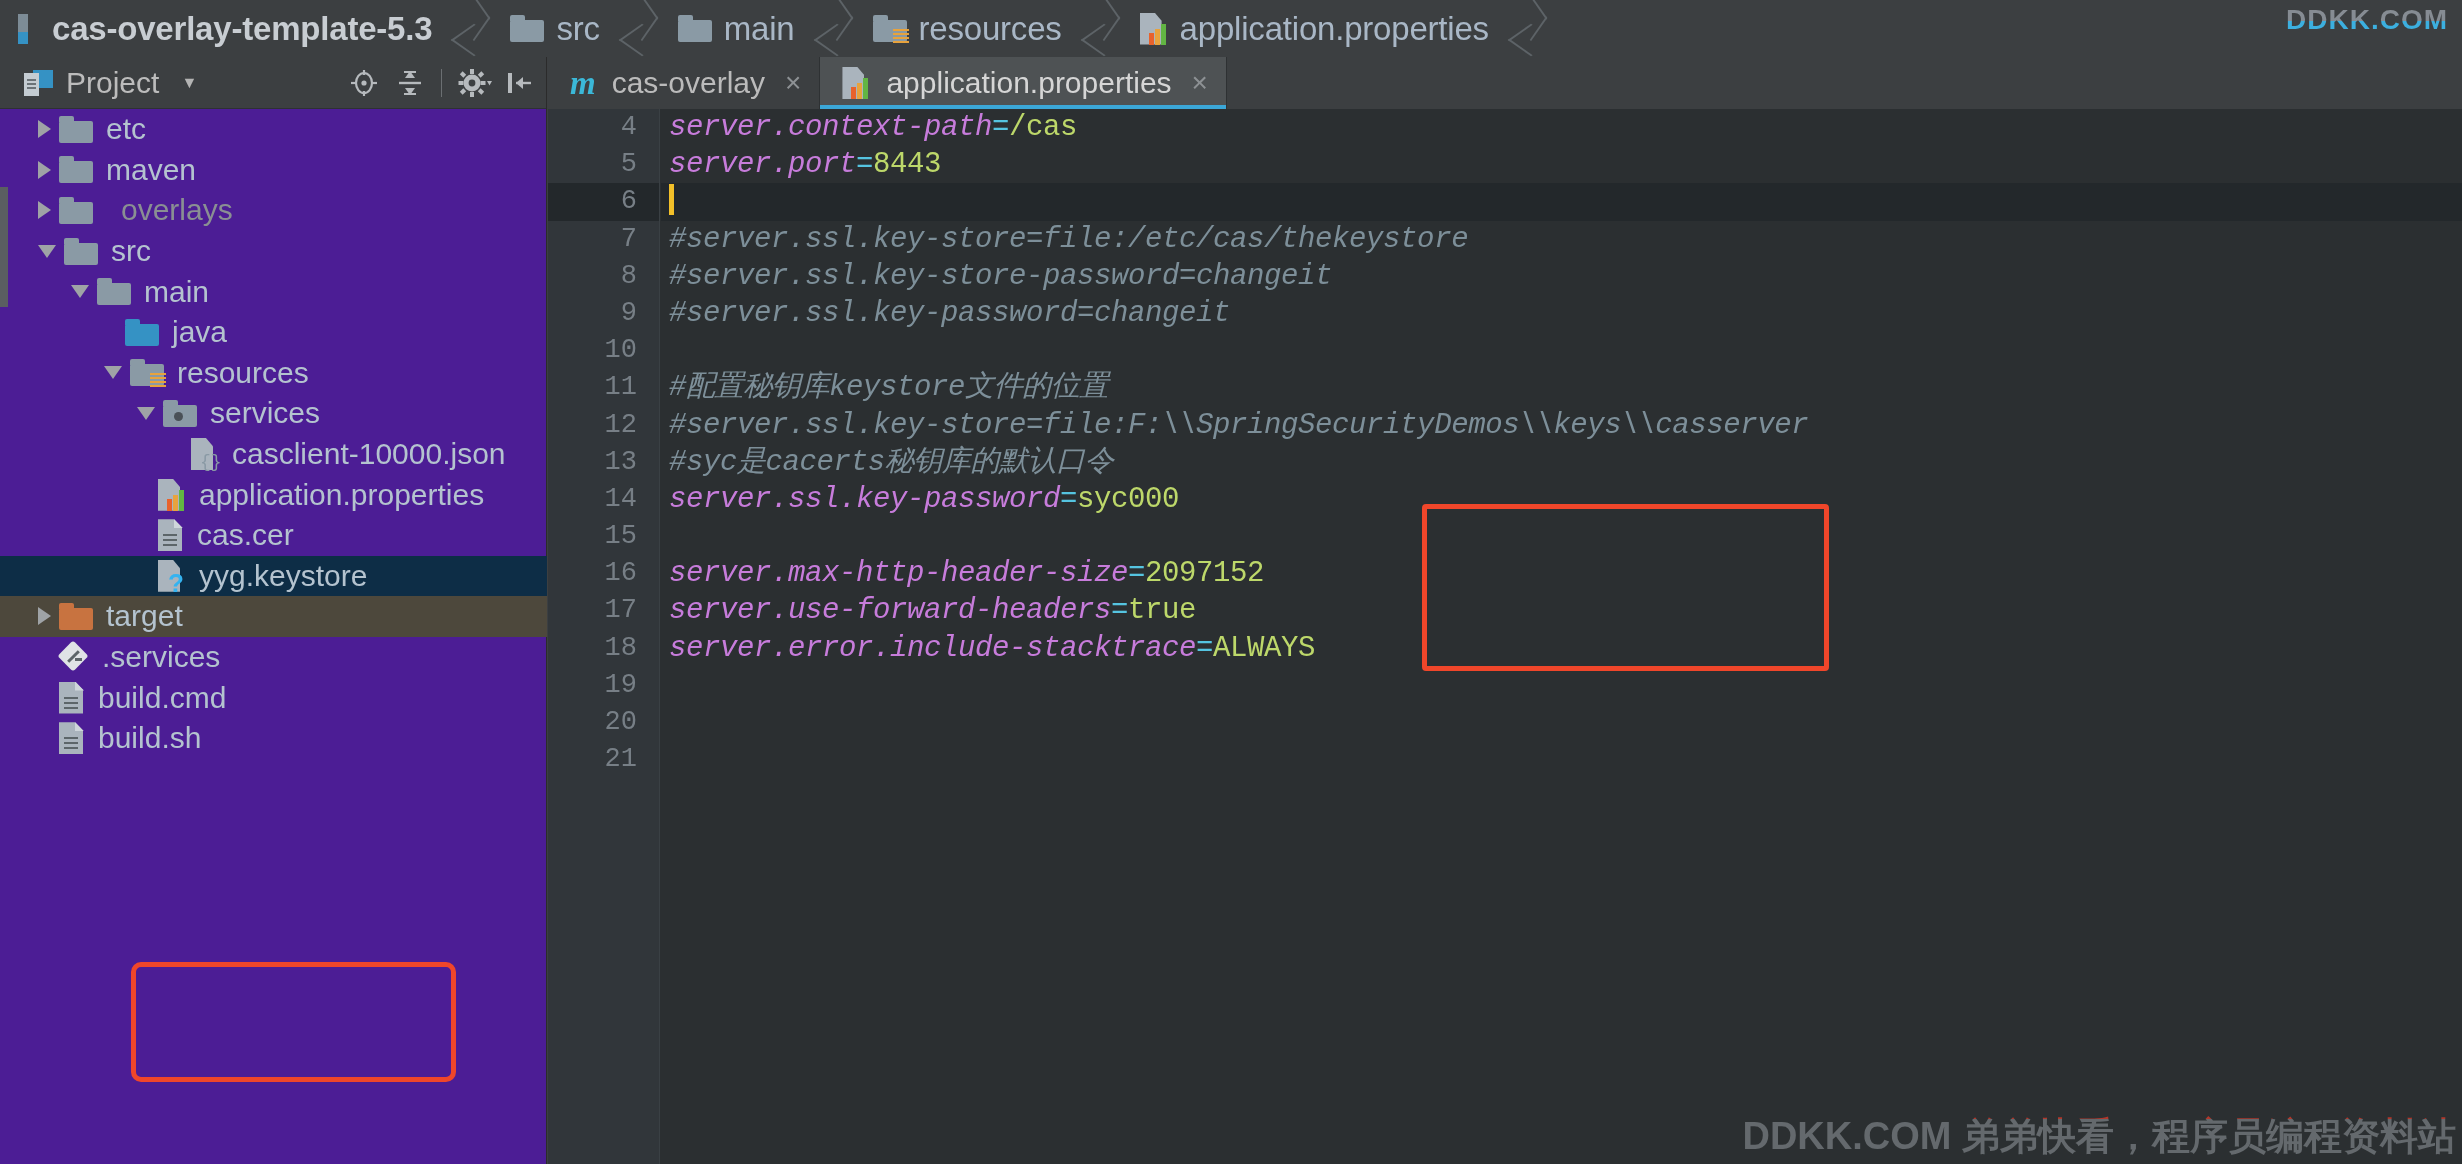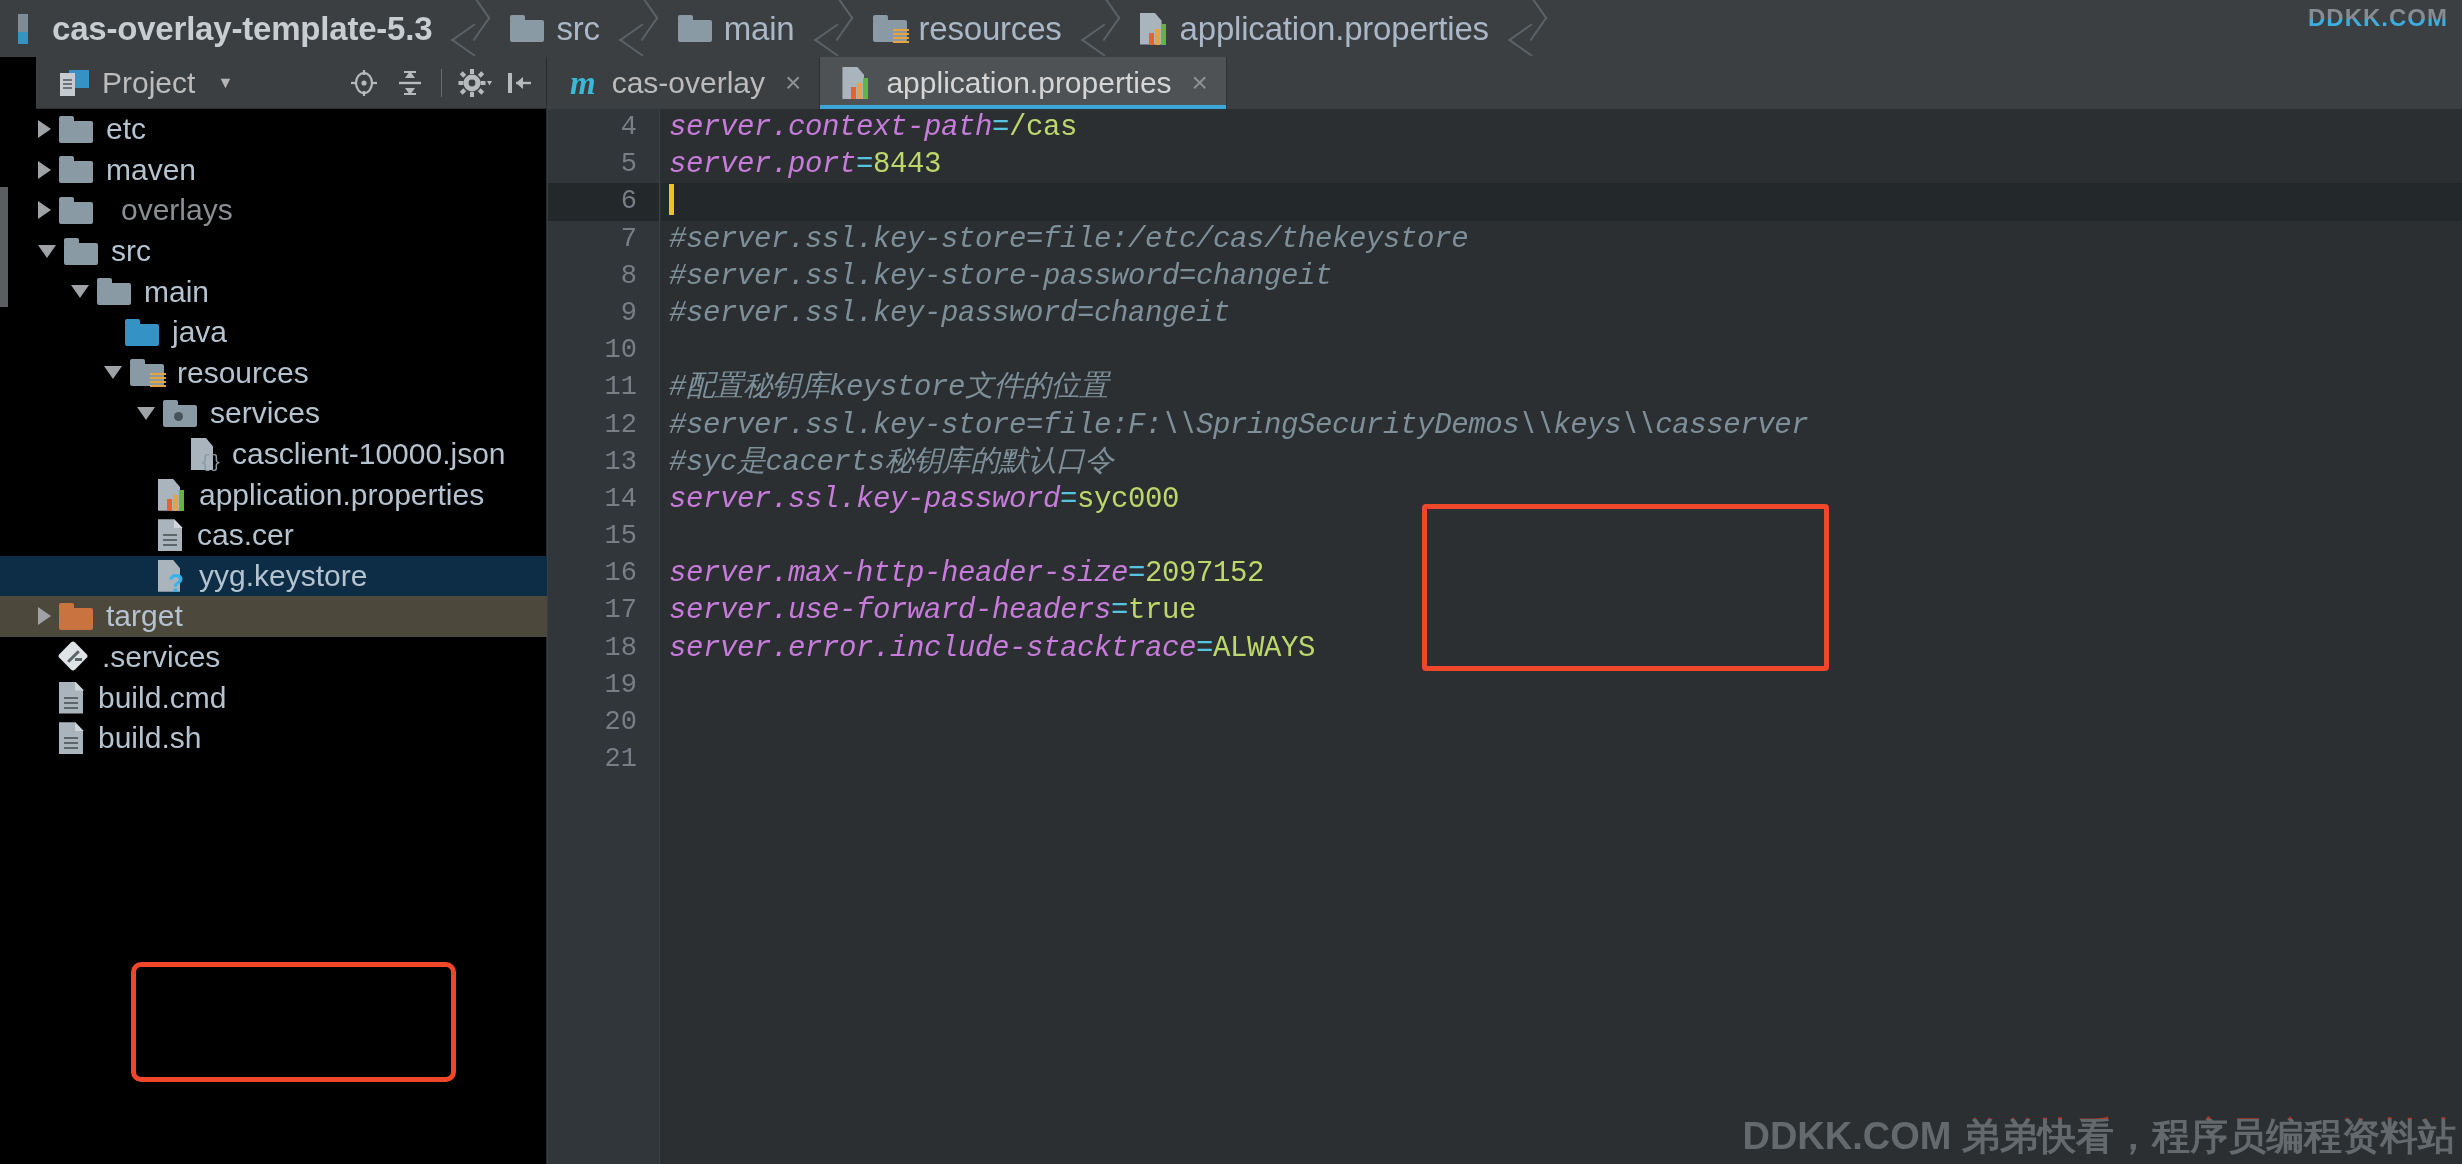--- a/index.html
+++ b/index.html
@@ -76,36 +76,36 @@
   .ico-git { width: 30px; height: 30px; }
   .ico-git .d { position:absolute; left:3px; top:3px; width:22px; height:22px; background:#dfe3e6; transform: rotate(45deg); border-radius:3px; }
   .ico-git .s1 { position:absolute; left:13px; top:7px; width:3px; height:15px; background:#5c6569; transform:rotate(45deg); }
   .ico-git .s2 { position:absolute; left:16px; top:16px; width:7px; height:3px; background:#5c6569; }
 
   .ico-maven-m { color:#3bb8d8; font-size:33px; font-style:italic; font-weight:bold; font-family:"Liberation Serif", serif; line-height:30px; }
 
   
   .wm-top {
     position:absolute; right: 14px; top: 4px;
-    font-size: 24px; font-weight: bold; letter-spacing: 1px;
+    font-size: 28px; font-weight: bold; letter-spacing: 1px;
     font-family: "Liberation Sans", sans-serif;
     color: #8b9198;
     background: linear-gradient(to bottom,
       #8b9198 0%, #8b9198 52%,
       #3cb6e8 52%, #3cb6e8 82%,
       #e03a2f 82%, #e03a2f 100%);
     -webkit-background-clip: text; background-clip: text;
     -webkit-text-fill-color: transparent; color: transparent;
     opacity: 0.95;
   }
 
   
   .sidebar {
     position:absolute; left:0; top:57px; width:547px; height:1107px;
-    background:#000000; border-right:1px solid #2b2b2b;padding-left:36px;
+    background:#4c1d95; border-right:1px solid #2b2b2b;
   }
   .panel-head {
     position:relative; height:52px; background:#3c3f41;
     display:flex; align-items:center; padding-left:24px;
     border-bottom: 1px solid #2e3133;
   }
   .panel-title { color:#bcbcbc; font-size:30px; margin-left:12px; }
   .panel-caret { margin-left:22px; color:#b4b4b4; font-size:16px; }
   .panel-tools { position:absolute; right:12px; top:0; height:52px; display:flex; align-items:center; gap:16px; }
   .tool { width:30px; height:30px; position:relative; color:#b6babd; }

